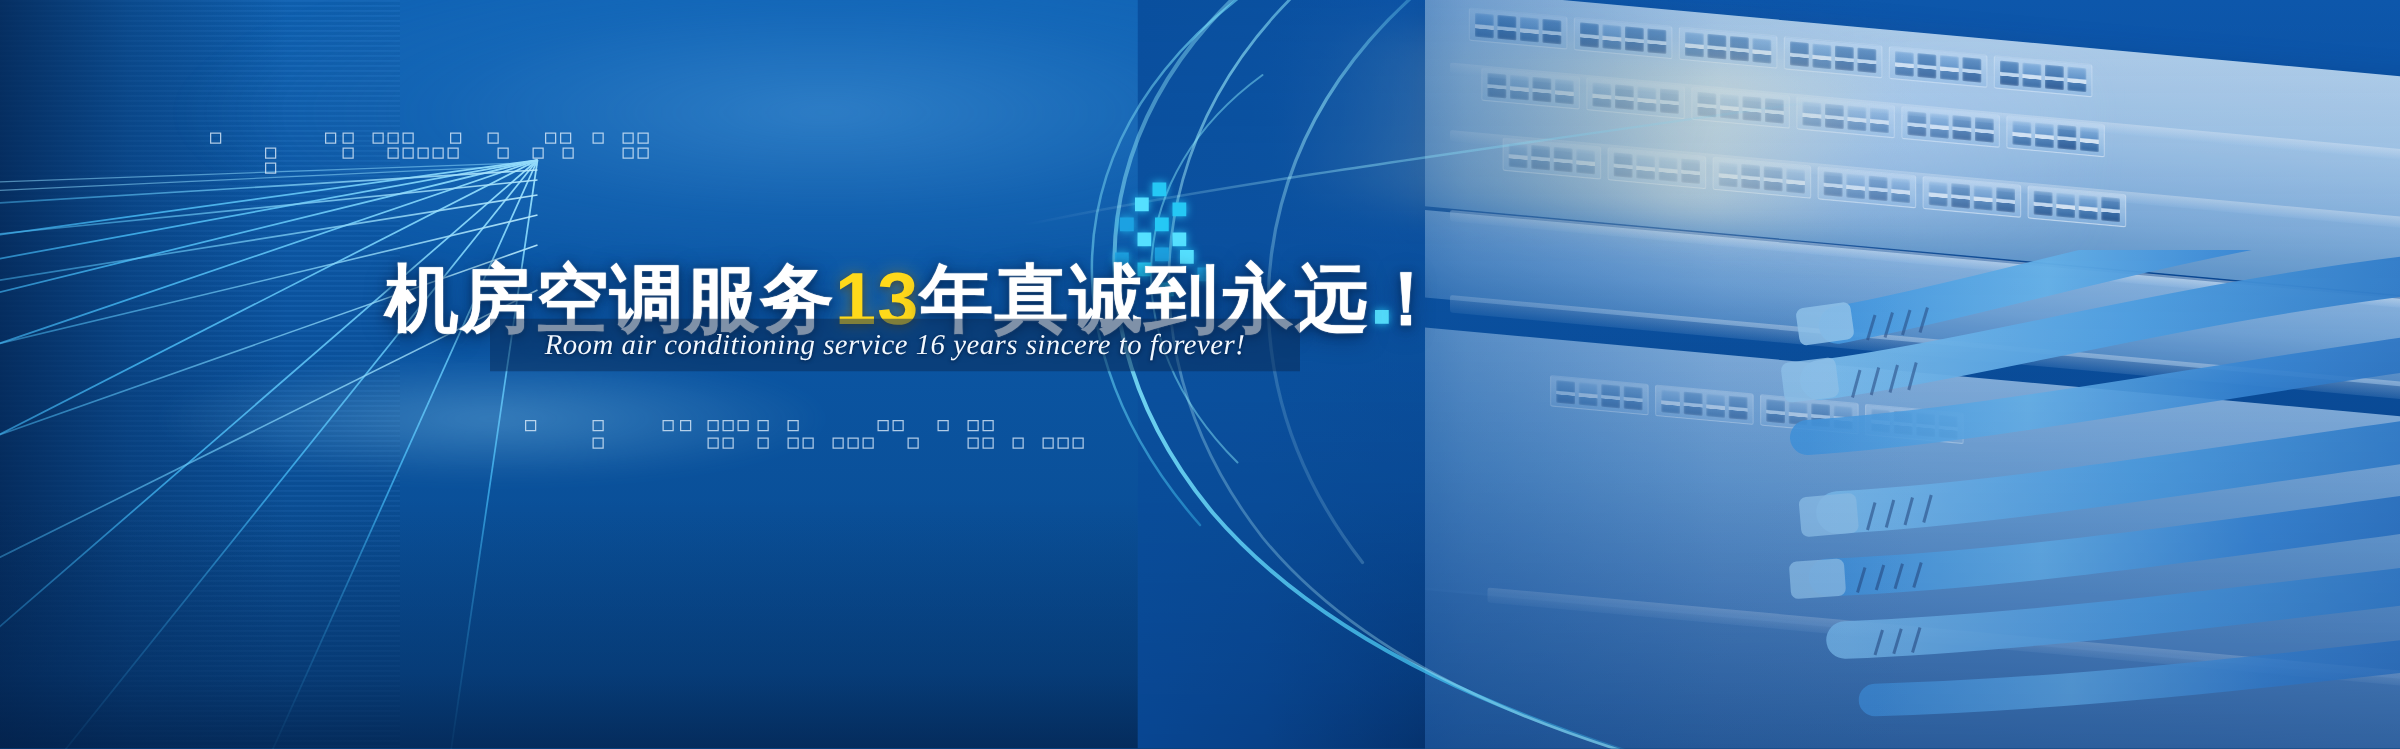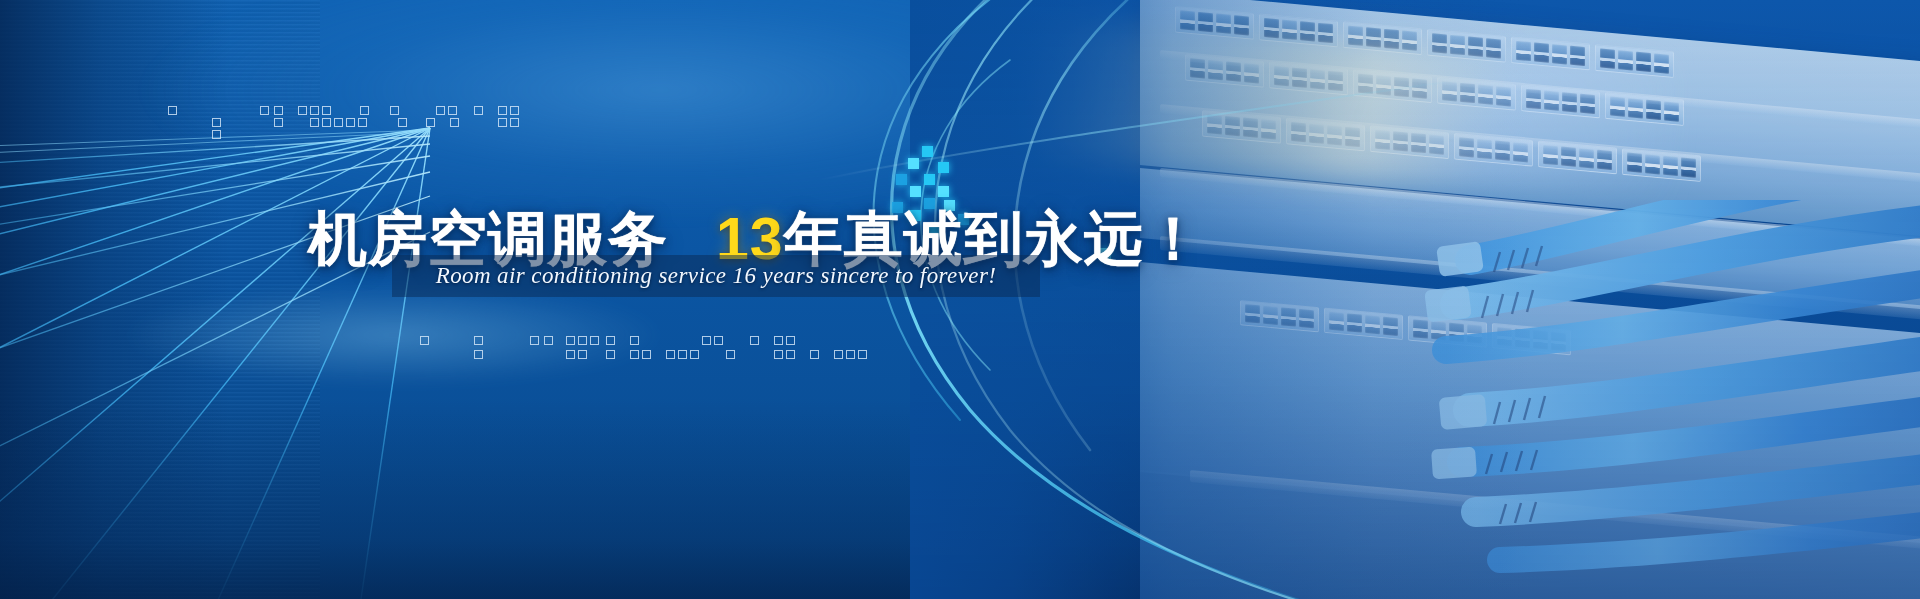--- a/index.html
+++ b/index.html
@@ -154,21 +154,21 @@
     font-size:59px;
     line-height:66px;
     letter-spacing:1px;
     color:#ffffff;
     white-space:nowrap;
     text-shadow:
       0 0 1px rgba(255,255,255,.9),
       0 2px 7px rgba(3,34,76,.75),
       0 4px 18px rgba(2,28,66,.55);
   }
-  .headline .hl-num{ color:#ffd91a; text-shadow:0 2px 7px rgba(60,40,0,.55),0 0 14px rgba(255,210,40,.35);margin-left:48px; }
+  .headline .hl-num{ color:#ffd91a; text-shadow:0 2px 7px rgba(60,40,0,.55),0 0 14px rgba(255,210,40,.35); }
   .headline .hl-seg{ }
 
   .subbar{
     position:absolute; left:392px; top:255px;
     width:648px; height:42px;
     background:rgba(9,44,88,.52);
     box-shadow:0 0 0 0 rgba(0,0,0,0);
   }
   .subtitle{
     position:absolute; left:392px; top:255px; width:648px; height:42px;

